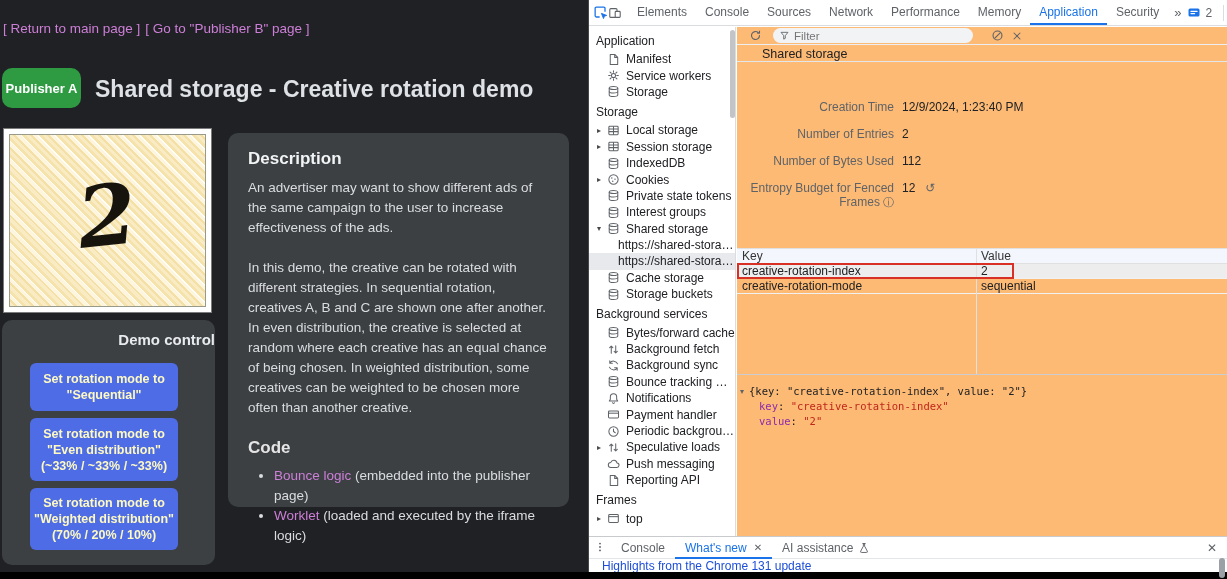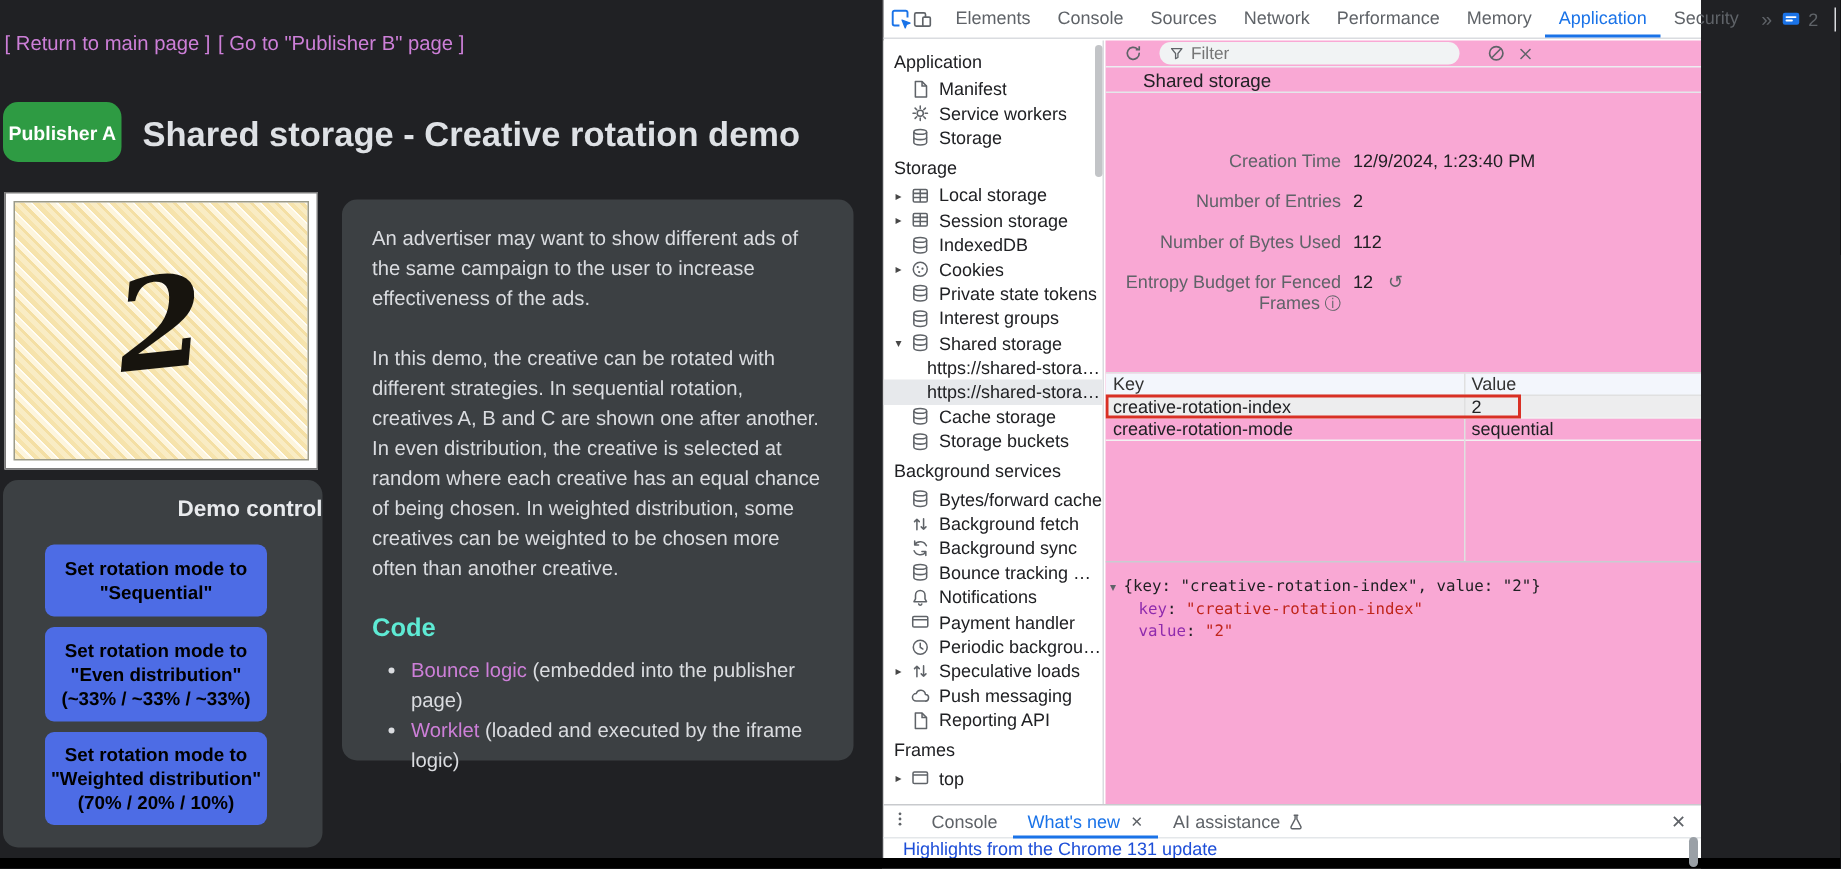--- a/index.html
+++ b/index.html
@@ -23,35 +23,35 @@
   }
   .creative-num { position:absolute; left:0; top:0; right:0; bottom:0;
     display:flex; align-items:center; justify-content:center;
     font-family:"DejaVu Serif", serif; font-style:italic; font-weight:bold;
     font-size:84px; color:#17140e; transform:rotate(-6deg); padding-bottom:10px; }
 
   .demo-panel { position:absolute; left:2px; top:320px; width:213px; height:245px;
     background:#3c4043; border-radius:10px; }
   .demo-title { text-align:right; margin-top:11px; font-size:15px; font-weight:bold; color:#e8eaed; }
   .demo-btn { position:absolute; left:28px; width:148px; background:#4d6ce5; border:none;
-    border-radius:6px; color:#000000; font-family:"Liberation Sans",sans-serif;
+    border-radius:6px; color:#fef9c3; font-family:"Liberation Sans",sans-serif;
     font-weight:bold; font-size:12.5px; line-height:16px; text-align:center;
     display:flex; flex-direction:column; justify-content:center; cursor:pointer; }
   .btn-line { display:block; }
 
   .desc-panel { position:absolute; left:228px; top:133px; width:341px; height:374px;
     background:#3c4043; border-radius:10px; padding:16px 20px 14px 20px; color:#dadce0; }
   .desc-heading { font-size:17px; font-weight:bold; color:#f1f3f4; margin-bottom:9px; }
   .desc-para { font-size:13.5px; line-height:20px; margin-bottom:20px; }
-  .code-heading { font-size:17px; font-weight:bold; color:#5eead4; margin:2px 0 8px 0; }
+  .code-heading { font-size:17px; font-weight:bold; color:#e5e5e5; margin:2px 0 8px 0; }
   .code-list { list-style:disc; padding-left:26px; font-size:13.5px; line-height:20px; }
   .code-link { color:#cd7fd8; cursor:pointer; }
 
   
-  .devtools { position:absolute; left:588px; top:0; width:546px; height:579px; background:#fff;
+  .devtools { position:absolute; left:588px; top:0; width:639px; height:579px; background:#fff;
     font-size:12px; color:#202124; border-left:1px solid #46474a; }
 
   .dt-tabbar { position:absolute; left:0; top:0; width:100%; height:26px;
     border-bottom:1px solid #dadce0; display:flex; align-items:center; padding-left:4px; }
   .tb-icon { display:flex; align-items:center; justify-content:center; width:22px; height:20px; cursor:pointer; }
   .tb-sep { width:1px; height:16px; background:#dadce0; margin:0 3px; }
   .dt-tab { padding:0 9px; height:25px; line-height:25px; color:#5f6368; cursor:pointer; white-space:nowrap; }
   .dt-tab.active { color:#1a73e8; box-shadow:inset 0 -2px 0 #1a73e8; }
   .dt-more { padding:0 6px; color:#5f6368; font-size:13px; cursor:pointer; }
   .tb-right { margin-left:auto; display:flex; align-items:center; padding-right:4px; }
@@ -64,21 +64,21 @@
     border-right:1px solid #dadce0; overflow:hidden; padding-top:2px; background:#fff; }
   .sec-header { height:15px; line-height:15px; margin:5px 0 2px 0; padding-left:7px; color:#202124; }
   .sb-item { height:16.4px; display:flex; align-items:center; padding-left:8px; cursor:pointer; white-space:nowrap; }
   .sb-item.selected { background:#e7e9ec; }
   .sb-arrow { width:10px; font-size:8px; color:#474747; flex:none; }
   .sb-icon { width:15px; flex:none; display:flex; align-items:center; }
   .sb-label { margin-left:4px; color:#202124; overflow:hidden; text-overflow:ellipsis; }
   .sb-item.url .sb-label { margin-left:11px; }
   .sb-scrollthumb { position:absolute; right:1px; top:3px; width:5px; height:88px; background:#c2c4c7; border-radius:3px; }
 
-  .dt-main { position:absolute; left:148px; top:0; right:0; bottom:43px; overflow:hidden; background:#f9a8d4; }
+  .dt-main { position:absolute; left:148px; top:0; right:0; bottom:43px; overflow:hidden; background:#fdba74; }
   .dt-toolbar { position:absolute; top:0; left:0; right:0; height:17px; display:flex; align-items:center; padding-left:8px; }
   .filter-pill { margin-left:8px; width:200px; height:15px; background:#f1f3f4; border:none; border-radius:8px;
     display:flex; align-items:center; padding-left:6px; }
   .filter-input { border:none; background:transparent; outline:none; font-size:11.5px; width:160px;
     font-family:"Liberation Sans",sans-serif; color:#202124; margin-left:4px; }
   .tb-icon2 { display:flex; align-items:center; justify-content:center; width:20px; height:16px; cursor:pointer; }
   .sp18 { width:14px; }
   .dt-heading { position:absolute; top:17px; left:0; right:0; height:18px; line-height:18px;
     padding-left:25px; font-size:12.5px; border-top:1px solid #eceef1; border-bottom:1px solid #e4e7ea; color:#202124; }
 
@@ -240,20 +240,21 @@
           </button>
           <button class="demo-btn" style="top: 168px; height: 62px;">
             <span class="btn-line">Set rotation mode to</span>
             <span class="btn-line">"Weighted distribution"</span>
             <span class="btn-line">(70% / 20% / 10%)</span>
           </button>
         </div>
     </div>
 
     <div class="desc-panel">
+      <div class="desc-heading">Description</div>
       <p class="desc-para">An advertiser may want to show different ads of the same campaign to the user to increase effectiveness of the ads.</p>
       <p class="desc-para">In this demo, the creative can be rotated with different strategies. In sequential rotation, creatives A, B and C are shown one after another. In even distribution, the creative is selected at random where each creative has an equal chance of being chosen. In weighted distribution, some creatives can be weighted to be chosen more often than another creative.</p>
       <div class="code-heading">Code</div>
       <ul class="code-list" id="code-list">
           <li class="code-li"><span class="code-link">Bounce logic</span><span class="code-rest"> (embedded into the publisher page)</span></li>
           <li class="code-li"><span class="code-link">Worklet</span><span class="code-rest"> (loaded and executed by the iframe logic)</span></li>
         </ul>
     </div>
   </div>
 

